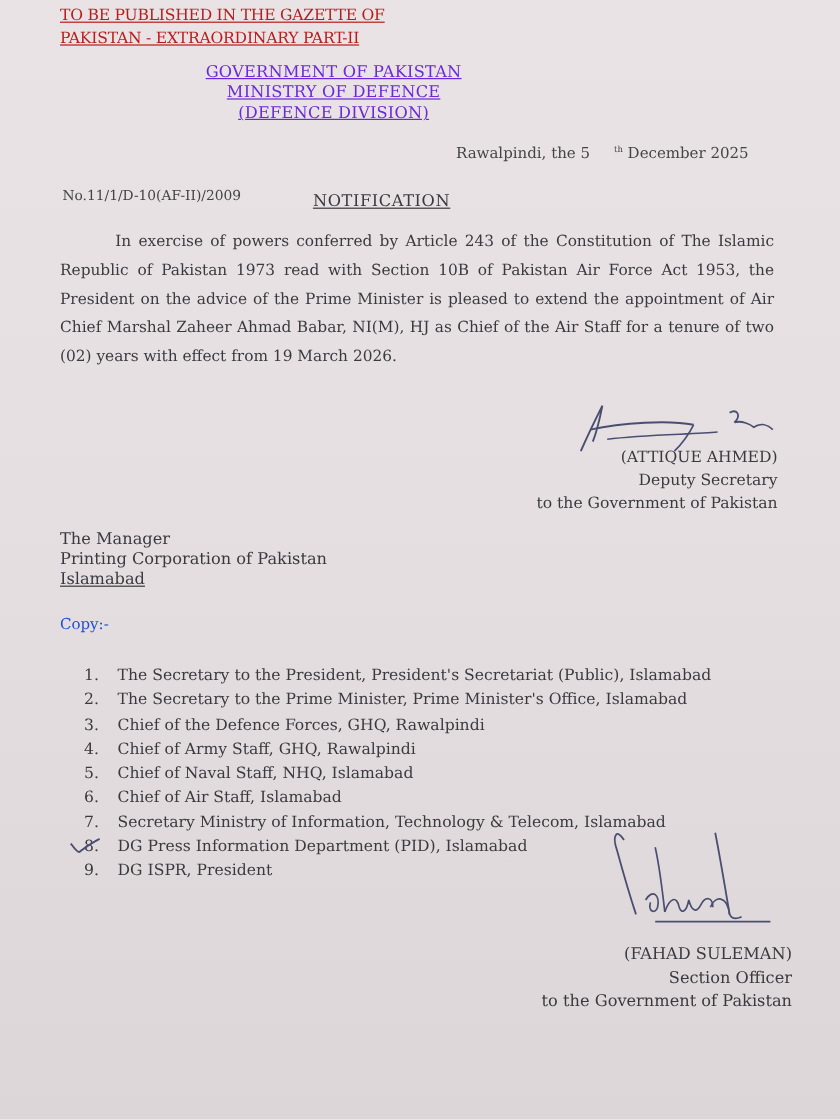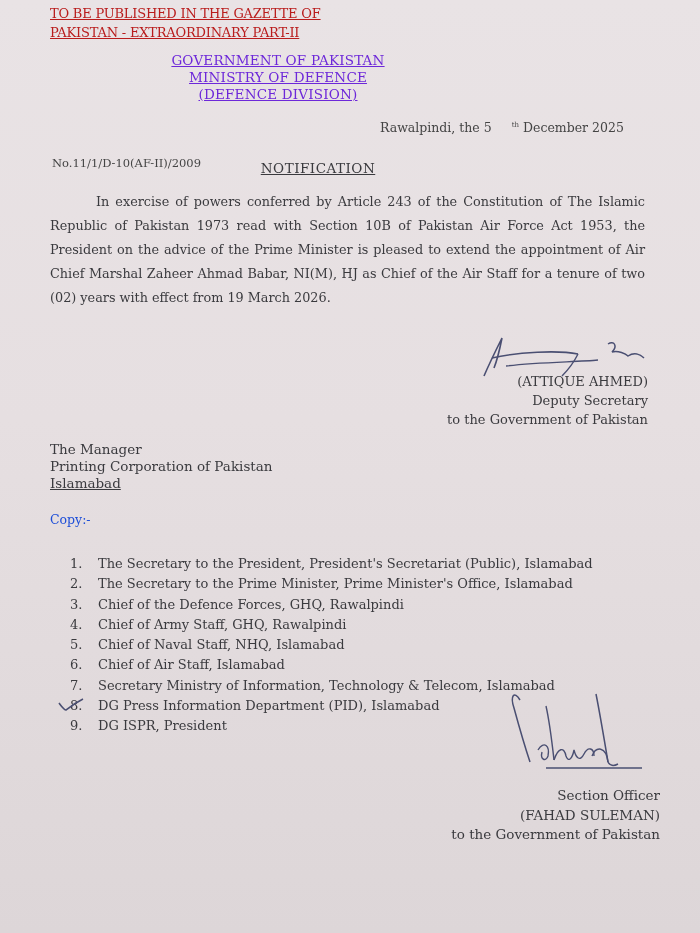--- a/index.html
+++ b/index.html
@@ -114,18 +114,18 @@
       <path d="M36 16 C40 34 42 52 44 70" stroke="#4a4f72" stroke-width="1.4" fill="none"></path>
       <path d="M28 60 C34 50 40 56 38 66 C36 72 30 70 32 62" stroke="#4a4f72" stroke-width="1.4" fill="none"></path>
       <path d="M44 70 C48 58 54 56 56 66 C58 72 62 70 64 60 C66 68 70 72 74 64 C78 56 84 58 84 66" stroke="#4a4f72" stroke-width="1.4" fill="none"></path>
       <path d="M86 4 C90 24 94 48 98 72" stroke="#4a4f72" stroke-width="1.5" fill="none"></path>
       <path d="M82 66 C86 56 96 56 98 72 C100 76 104 76 108 74" stroke="#4a4f72" stroke-width="1.4" fill="none"></path>
       <path d="M36 78 L132 78" stroke="#4a4f72" stroke-width="1.4" fill="none"></path>
     </svg>
   </div>
 
   <div class="abs signer2">
+    <span>(FAHAD SULEMAN)</span>
     <span>Section Officer</span>
-    <span>(FAHAD SULEMAN)</span>
     <span>to the Government of Pakistan</span>
   </div>
 
 </div>
 
 </body></html>

